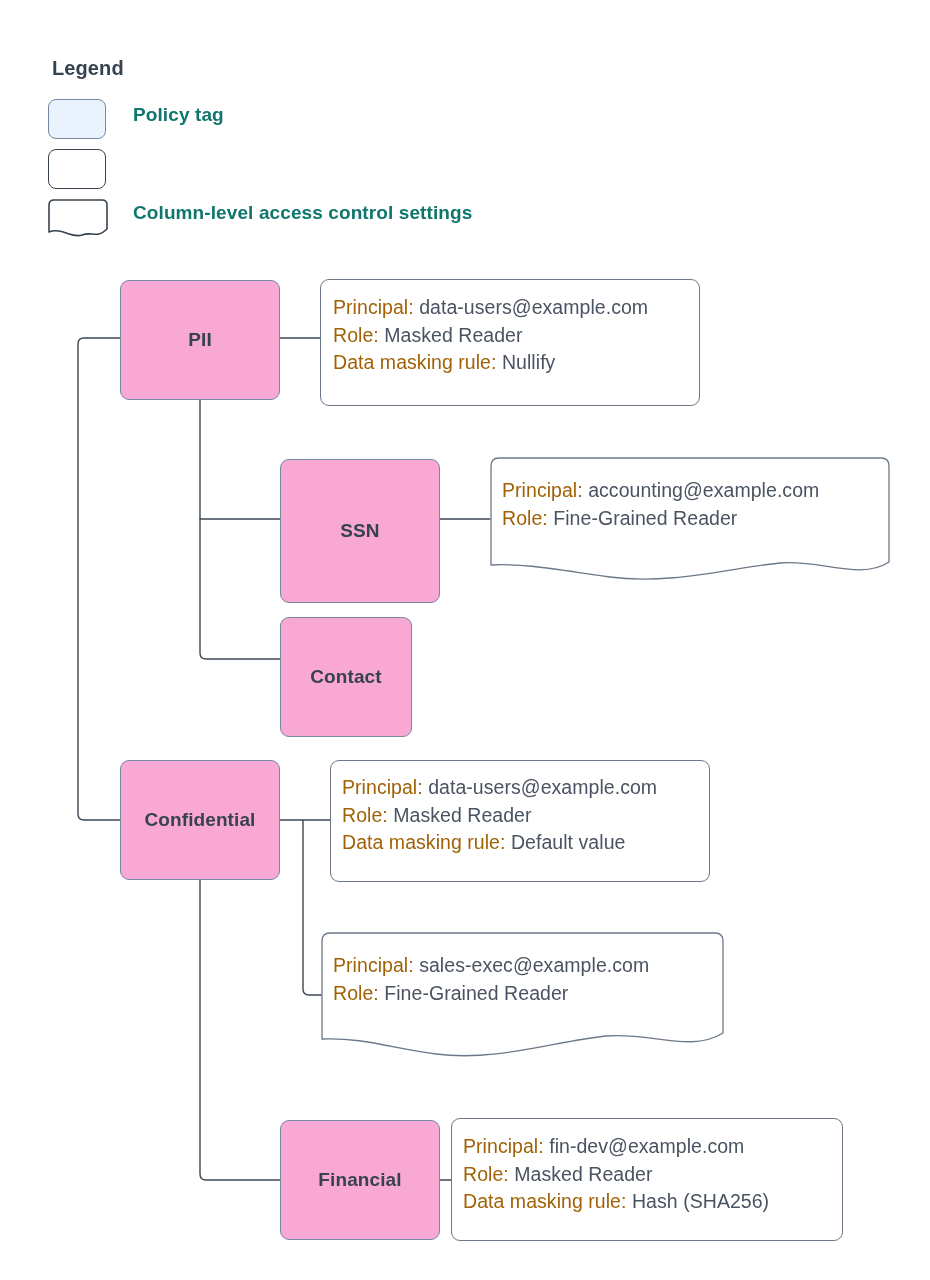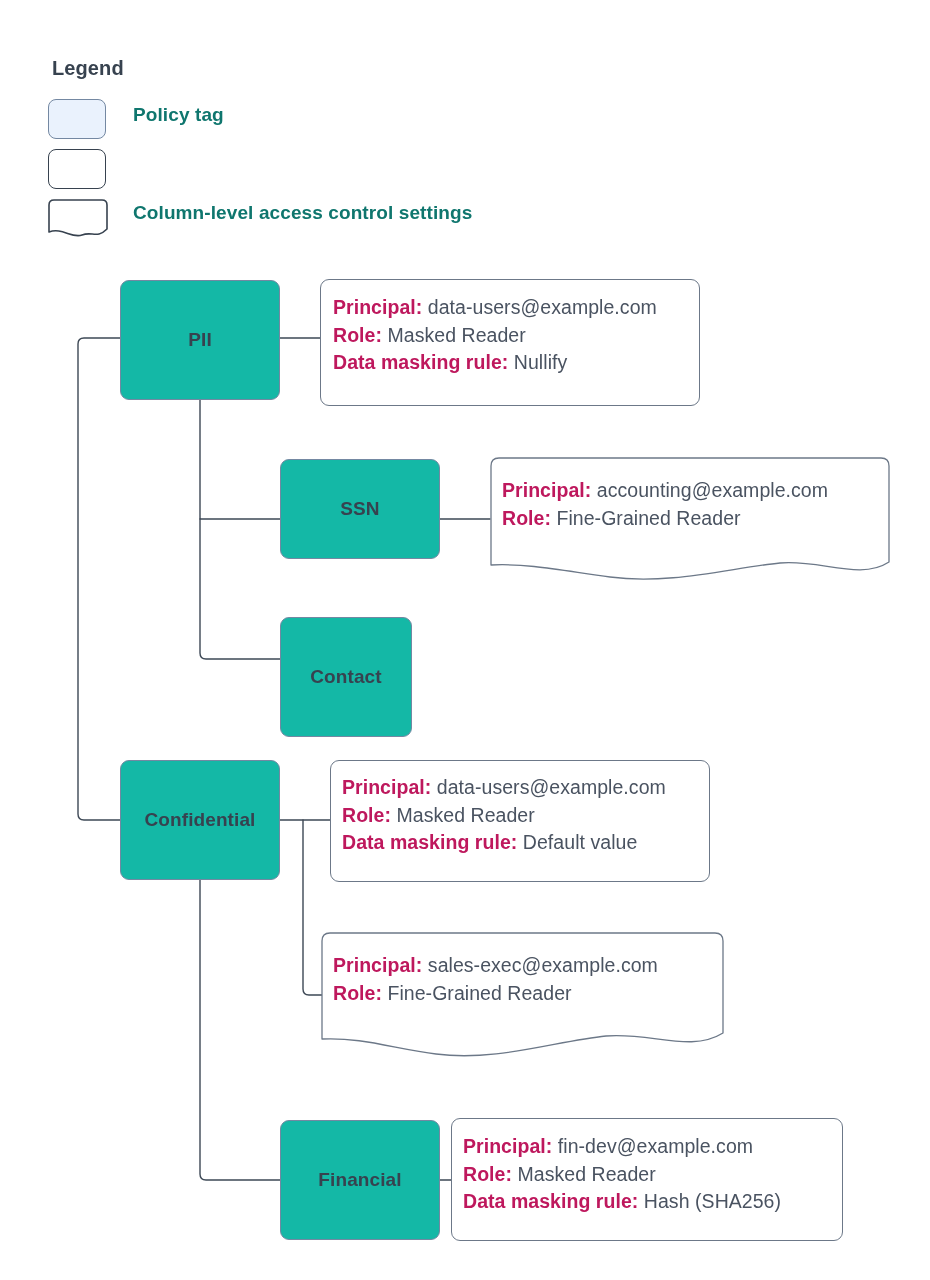--- a/index.html
+++ b/index.html
@@ -68,21 +68,21 @@
   .sw-settings {
     top: 199px;
     background: transparent;
     border: 0;
   }
 
   
   .node {
     position: absolute;
     box-sizing: border-box;
-    background: #14b8a6;
+    background: #f9a8d4;
     border: 1.3px solid #7488a2;
     border-radius: 9px;
     display: flex;
     align-items: center;
     justify-content: center;
   }
   .node-label {
     font-size: 19px;
     font-weight: bold;
     color: #37424f;
@@ -100,22 +100,22 @@
   }
   .callout-text, .wave-text {
     position: absolute;
     font-size: 19.5px;
     line-height: 27.5px;
     color: #4a5361;
     white-space: nowrap;
     letter-spacing: .05px;
   }
   .callout-text b, .wave-text b {
-    color: #be185d;
-    font-weight: bold;
+    color: #a16207;
+    font-weight: normal;
   }
 
   
   .wave-wrap {
     position: absolute;
   }
   .wave-wrap svg {
     display: block;
     overflow: visible;
   }
@@ -160,21 +160,21 @@
                C 24 40 14 28 1 33
                L 1 6 Q 1 1 6 1 Z" fill="#ffffff" stroke="#37424f" stroke-width="1.6" stroke-linejoin="round"></path>
     </svg>
   </div>
   <div class="legend-row-label" style="left:133px; top:202px;">Column-level access control settings</div>
 
   <div class="node" style="left:120px; top:280px; width:160px; height:120px;">
     <span class="node-label">PII</span>
   </div>
 
-  <div class="node" style="left:280px; top:459px; width:160px; height:100px;">
+  <div class="node" style="left:280px; top:459px; width:160px; height:144px;">
     <span class="node-label">SSN</span>
   </div>
 
   <div class="node" style="left:280px; top:609px; width:132px; height:120px;margin-top:8px;">
     <span class="node-label">Contact</span>
   </div>
 
   <div class="node" style="left:120px; top:760px; width:160px; height:120px;">
     <span class="node-label">Confidential</span>
   </div>

